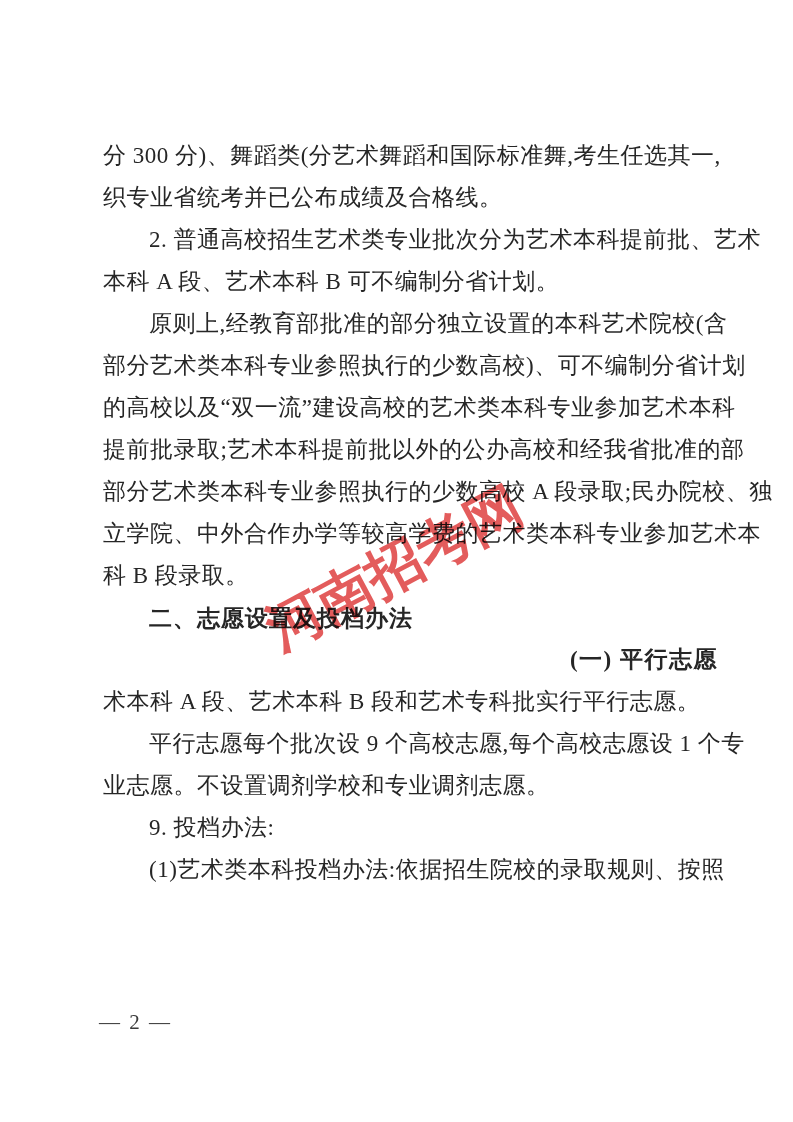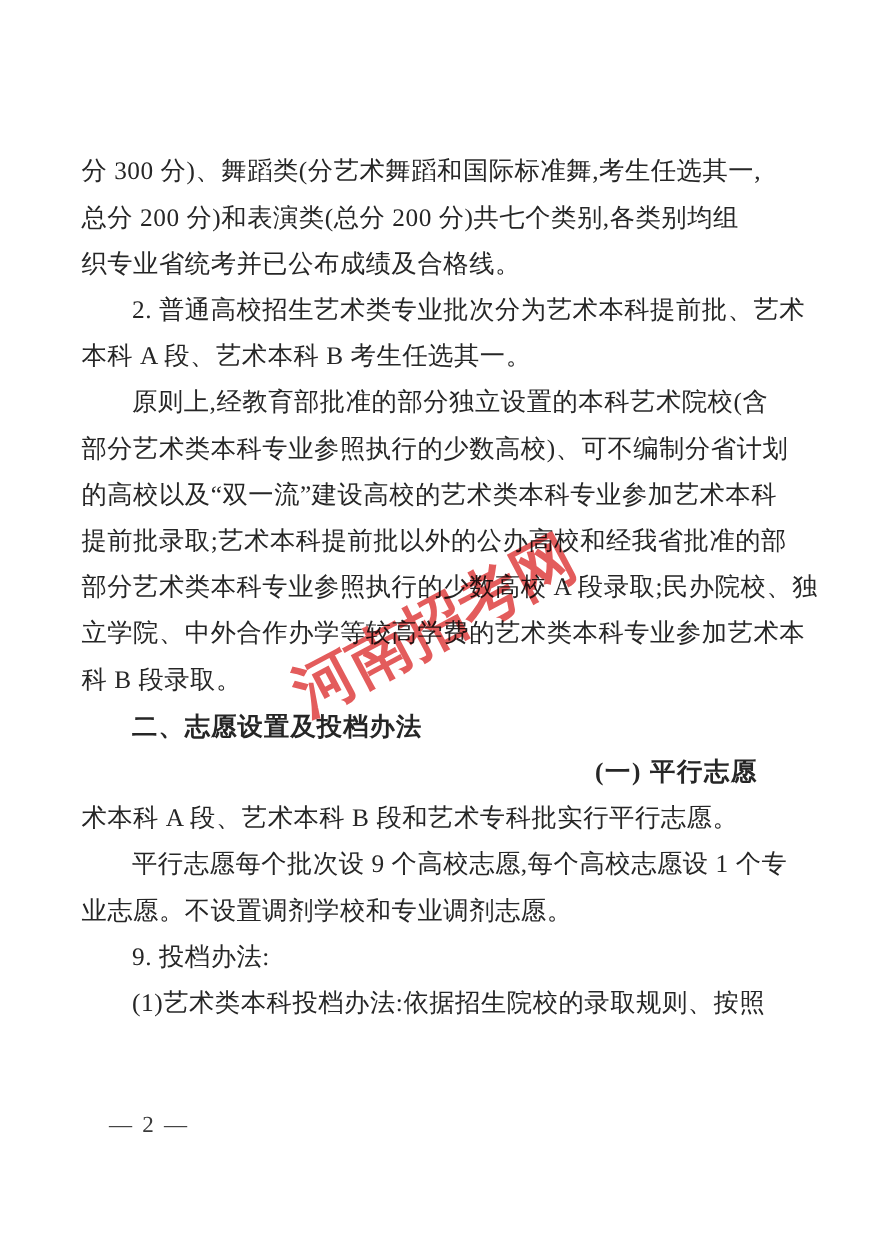--- a/index.html
+++ b/index.html
@@ -11,21 +11,21 @@
     position: relative;
     width: 793px;
     height: 1122px;
     background: #ffffff;
     overflow: hidden;
     font-family: "Liberation Serif", serif;
     color: #262626;
   }
   .content {
     position: absolute;
-    left: 74px;
+    left: 103px;
     top: 135px;
     width: 615px;
   }
   .line {
     height: 42px;
     line-height: 42px;
     font-size: 23px;
     letter-spacing: 0.5px;
     white-space: nowrap;
     color: #262626;
@@ -72,24 +72,23 @@
 </style>
 </head>
 <body>
 
 <div class="page">
 
   <div class="watermark">河南招考网</div>
 
   <div class="content">
     <div class="line">分 300 分)、舞蹈类(分艺术舞蹈和国际标准舞,考生任选其一,</div>
-    <div class="line">总分 200 分)和表演类(总分 200 分)共七个类别,各类别均组</div>
     <div class="line">织专业省统考并已公布成绩及合格线。</div>
     <div class="line indent">2. 普通高校招生艺术类专业批次分为艺术本科提前批、艺术</div>
-    <div class="line">本科 A 段、艺术本科 B 考生任选其一。</div>
+    <div class="line">本科 A 段、艺术本科 B 可不编制分省计划。</div>
     <div class="line indent">原则上,经教育部批准的部分独立设置的本科艺术院校(含</div>
     <div class="line">部分艺术类本科专业参照执行的少数高校)、可不编制分省计划</div>
     <div class="line">的高校以及“双一流”建设高校的艺术类本科专业参加艺术本科</div>
     <div class="line">提前批录取;艺术本科提前批以外的公办高校和经我省批准的部</div>
     <div class="line">部分艺术类本科专业参照执行的少数高校 A 段录取;民办院校、独</div>
     <div class="line">立学院、中外合作办学等较高学费的艺术类本科专业参加艺术本</div>
     <div class="line">科 B 段录取。</div>
     <div class="line indent h-hei">二、志愿设置及投档办法</div>
     <div class="line indent h-kai">(一) 平行志愿</div>
     <div class="line">术本科 A 段、艺术本科 B 段和艺术专科批实行平行志愿。</div>

